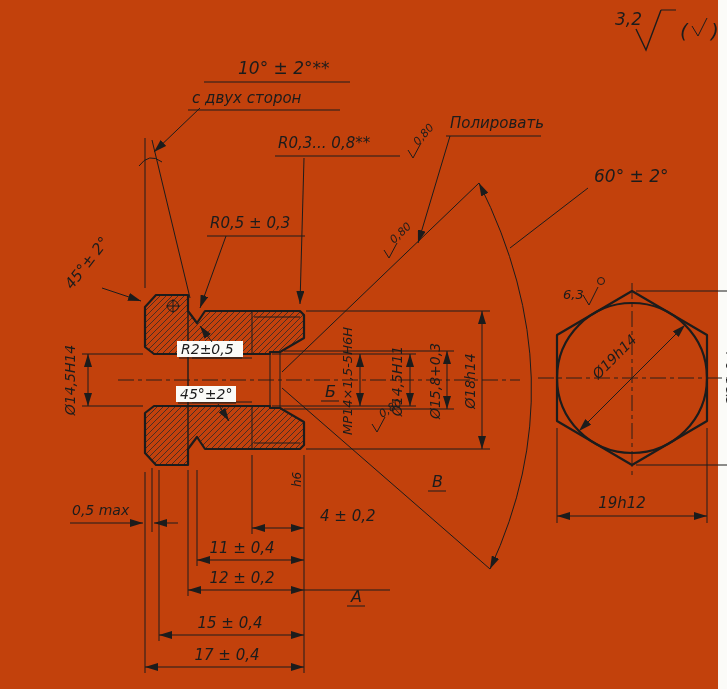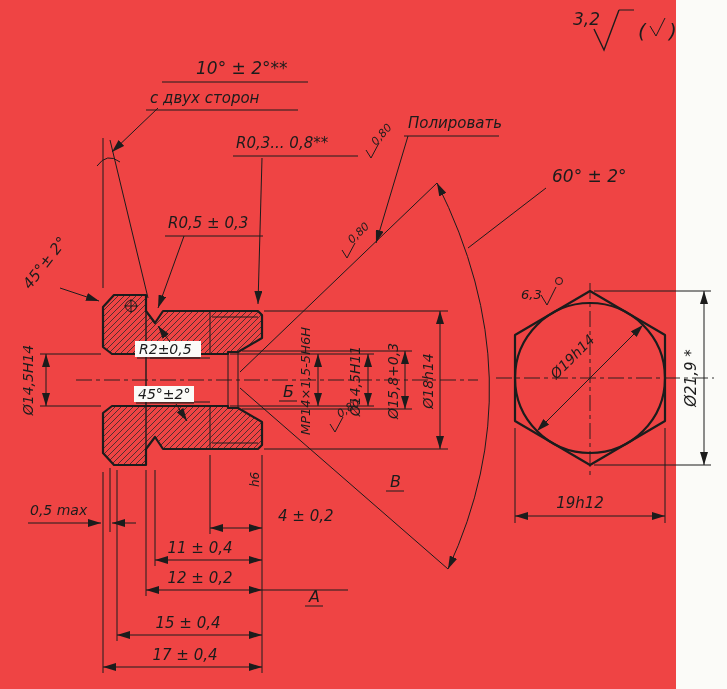--- a/index.html
+++ b/index.html
@@ -1,16 +1,16 @@
 <!DOCTYPE html>
 <html><head>
 <meta charset="utf-8">
 <style>
   html,body{margin:0;padding:0;background:#fbfbf8;}
-  .page{width:676px;height:689px;position:relative;background:#ef4444;}
+  .page{width:676px;height:689px;position:relative;background:#c2410c;padding-left:42px;}
   svg{display:block;}
   .lbl{font-family:"DejaVu Sans",sans-serif;font-style:italic;fill:#1c1c1c;}
   .s11{font-size:11px}.s12{font-size:12px}.s13{font-size:13px}
   .s14{font-size:14px}.s15{font-size:15px}.s16{font-size:16px}
   .s17{font-size:17px}.s20{font-size:20px}
   .mid{text-anchor:middle}
   .thick{stroke:#1c1c1c;stroke-width:2.2;fill:none;stroke-linejoin:round;}
   .med{stroke:#1c1c1c;stroke-width:1.4;fill:none;}
   .thin{stroke:#1c1c1c;stroke-width:1;fill:none;}
   .dim{stroke:#1c1c1c;stroke-width:1;fill:none;marker-start:url(#arrow);marker-end:url(#arrow);}

